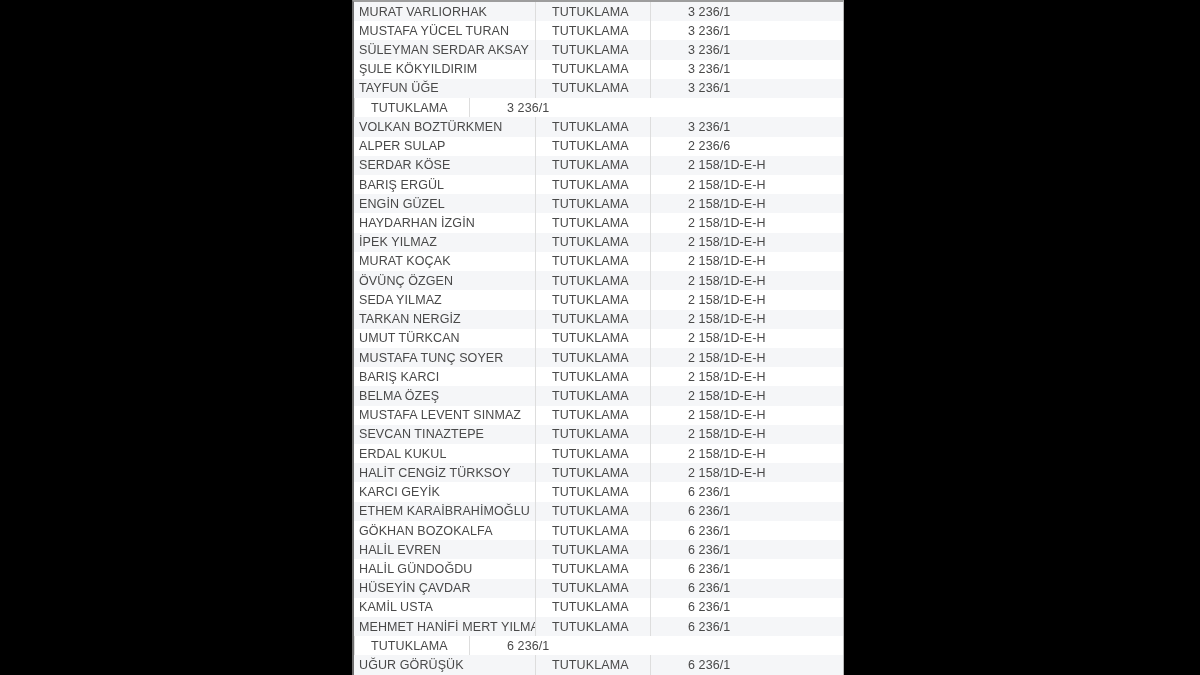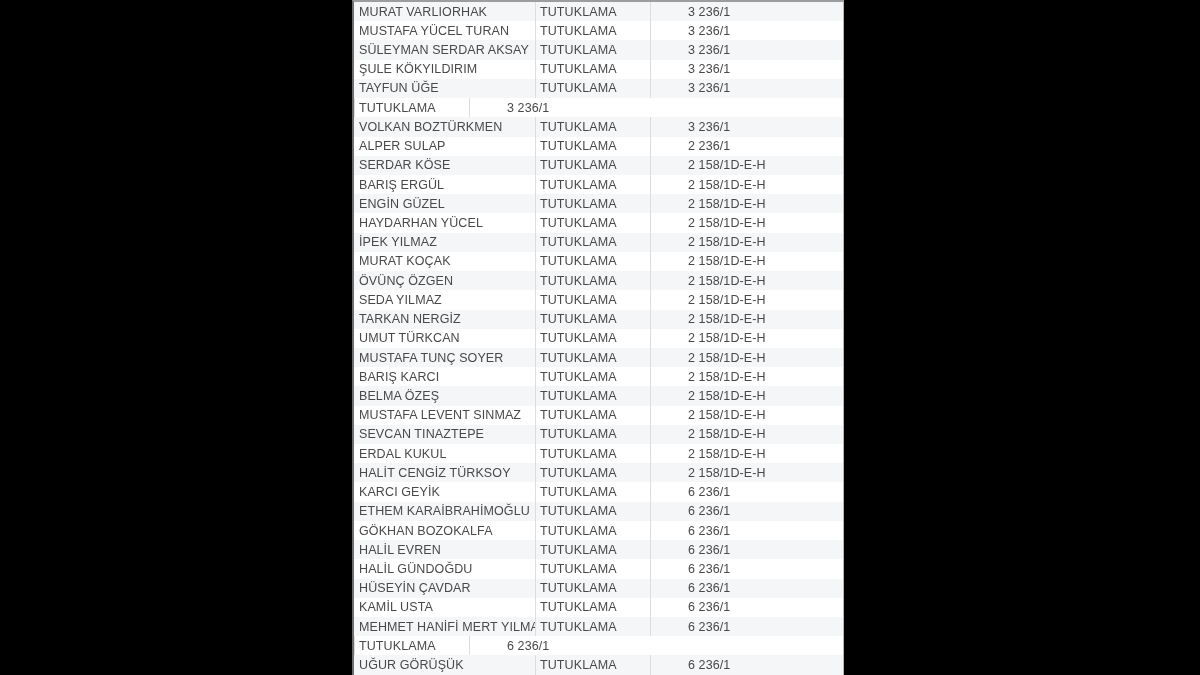--- a/index.html
+++ b/index.html
@@ -40,21 +40,21 @@
     display: flex;
     align-items: center;
     box-sizing: border-box;
     font-size: 12.5px;
     color: #494949;
     white-space: nowrap;
     overflow: hidden;
     letter-spacing: 0.1px;
   }
   .c-name   { width: 181px; padding-left: 5px; }
-  .c-status { width: 115px; padding-left: 4px;  border-left: 1px solid #dddddd; }
+  .c-status { width: 115px; padding-left: 16px;  border-left: 1px solid #dddddd; }
   .c-code   { flex: 1;      padding-left: 37px; border-left: 1px solid #dddddd; }
 </style>
 </head>
 <body>
 
 <div class="stage">
   <div class="doc-table">
 
   <div class="row">
         <div class="cell c-name">MURAT VARLIORHAK</div>
@@ -86,39 +86,39 @@
         <div class="cell c-code">3 236/1</div>
       </div>
       <div class="row">
         <div class="cell c-name">VOLKAN BOZTÜRKMEN</div>
         <div class="cell c-status">TUTUKLAMA</div>
         <div class="cell c-code">3 236/1</div>
       </div>
       <div class="row">
         <div class="cell c-name">ALPER SULAP</div>
         <div class="cell c-status">TUTUKLAMA</div>
-        <div class="cell c-code">2 236/1</div>
+        <div class="cell c-code">2 236/6</div>
       </div>
       <div class="row">
         <div class="cell c-name">SERDAR KÖSE</div>
         <div class="cell c-status">TUTUKLAMA</div>
         <div class="cell c-code">2 158/1D-E-H</div>
       </div>
       <div class="row">
         <div class="cell c-name">BARIŞ ERGÜL</div>
         <div class="cell c-status">TUTUKLAMA</div>
         <div class="cell c-code">2 158/1D-E-H</div>
       </div>
       <div class="row">
         <div class="cell c-name">ENGİN GÜZEL</div>
         <div class="cell c-status">TUTUKLAMA</div>
         <div class="cell c-code">2 158/1D-E-H</div>
       </div>
       <div class="row">
-        <div class="cell c-name">HAYDARHAN YÜCEL</div>
+        <div class="cell c-name">HAYDARHAN İZGİN</div>
         <div class="cell c-status">TUTUKLAMA</div>
         <div class="cell c-code">2 158/1D-E-H</div>
       </div>
       <div class="row">
         <div class="cell c-name">İPEK YILMAZ</div>
         <div class="cell c-status">TUTUKLAMA</div>
         <div class="cell c-code">2 158/1D-E-H</div>
       </div>
       <div class="row">
         <div class="cell c-name">MURAT KOÇAK</div>

